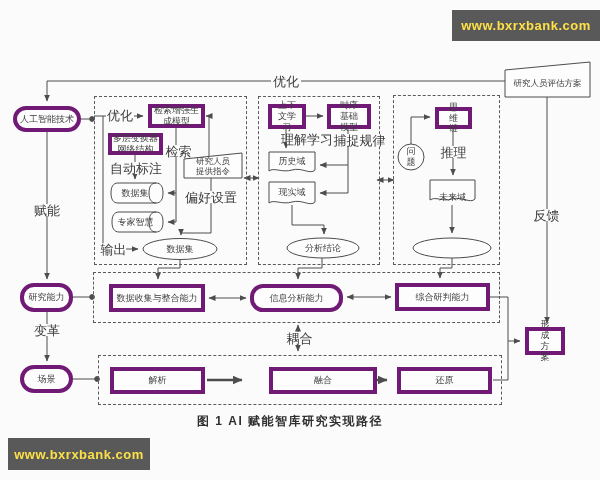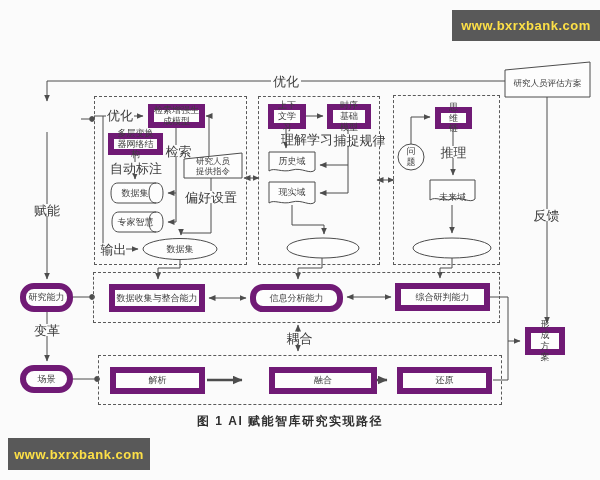--- a/index.html
+++ b/index.html
@@ -7,21 +7,21 @@
     position:relative;width:600px;height:480px;
     background:#fbfbfb;overflow:hidden;
     font-family:"Liberation Sans","DejaVu Sans",sans-serif;
     color:#3d3d3d;
   }
   .wires{position:absolute;left:0;top:0;width:600px;height:480px;}
   .dash{position:absolute;border:1px dashed #5a5a5a;}
   .node{
     position:absolute;display:flex;align-items:center;justify-content:center;
     text-align:center;font-size:9px;line-height:1.2;
-    border:6px solid #701a75;background:#fdfdfd;box-sizing:border-box;
+    border:4px solid #701a75;background:#fdfdfd;box-sizing:border-box;
   }
   .round{border-radius:14px;}
   .txt{
     position:absolute;display:flex;align-items:center;justify-content:center;
     text-align:center;font-size:9px;line-height:1.2;box-sizing:border-box;
   }
   .chip{
     position:absolute;display:flex;align-items:center;justify-content:center;
     font-size:13px;line-height:1;background:#fbfbfb;padding:0 1px;
     white-space:nowrap;
@@ -125,20 +125,21 @@
       <circle cx="411" cy="157" r="13" fill="#fdfdfd"></circle>
     </g>
   </svg>
 
   <div class="dash" style="left:94px;top:96px;width:151px;height:167px;"></div>
   <div class="dash" style="left:258px;top:96px;width:120px;height:167px;"></div>
   <div class="dash" style="left:393px;top:95px;width:105px;height:168px;"></div>
   <div class="dash" style="left:93px;top:272px;width:405px;height:49px;"></div>
   <div class="dash" style="left:98px;top:355px;width:402px;height:48px;"></div>
 
+  <div class="node round" style="left:13px;top:106px;width:68px;height:26px;">人工智能技术</div>
   <div class="chip" style="left:34px;top:204px;width:24px;height:12px;">赋能</div>
   <div class="node round" style="left:20px;top:283px;width:53px;height:29px;">研究能力</div>
   <div class="chip" style="left:34px;top:324px;width:24px;height:12px;">变革</div>
   <div class="node round" style="left:20px;top:365px;width:53px;height:28px;">场景</div>
 
   <div class="chip" style="left:271px;top:75px;width:28px;height:12px;">优化</div>
   <div class="txt" style="left:505px;top:70px;width:85px;height:27px;font-size:8.5px;">研究人员评估方案</div>
   <div class="chip" style="left:533px;top:209px;width:25px;height:12px;">反馈</div>
   <div class="node" style="left:525px;top:327px;width:40px;height:28px;padding:0 8px;">形成方案</div>
 
@@ -153,20 +154,21 @@
   <div class="txt" style="left:112px;top:212px;width:47px;height:20px;">专家智慧</div>
   <div class="chip" style="left:101px;top:243px;width:23px;height:12px;">输出</div>
   <div class="txt" style="left:143px;top:239px;width:74px;height:21px;">数据集</div>
 
   <div class="node" style="left:268px;top:104px;width:38px;height:25px;padding:0 4px;">上下文学习</div>
   <div class="node" style="left:327px;top:104px;width:44px;height:25px;padding:0 6px;">时序基础模型</div>
   <div class="chip" style="left:287px;top:133px;width:38px;height:12px;">理解学习</div>
   <div class="chip" style="left:339px;top:134px;width:39px;height:12px;">捕捉规律</div>
   <div class="txt" style="left:269px;top:152px;width:46px;height:19px;">历史域</div>
   <div class="txt" style="left:269px;top:182px;width:46px;height:20px;">现实域</div>
+  <div class="txt" style="left:287px;top:238px;width:72px;height:20px;">分析结论</div>
 
   <div class="node" style="left:435px;top:107px;width:37px;height:22px;padding:0 6px;">思维链</div>
   <div class="txt" style="left:398px;top:144px;width:26px;height:26px;padding:0 7px;">问题</div>
   <div class="chip" style="left:442px;top:146px;width:21px;height:12px;">推理</div>
   <div class="txt" style="left:430px;top:180px;width:45px;height:35px;">未来域</div>
   <div class="txt" style="left:413px;top:238px;width:78px;height:20px;margin-top:42px;">预测、预判</div>
 
   <div class="node" style="left:109px;top:284px;width:96px;height:28px;">数据收集与整合能力</div>
   <div class="node" style="left:250px;top:284px;width:93px;height:28px;border-radius:13px;">信息分析能力</div>
   <div class="node" style="left:395px;top:283px;width:95px;height:28px;">综合研判能力</div>

